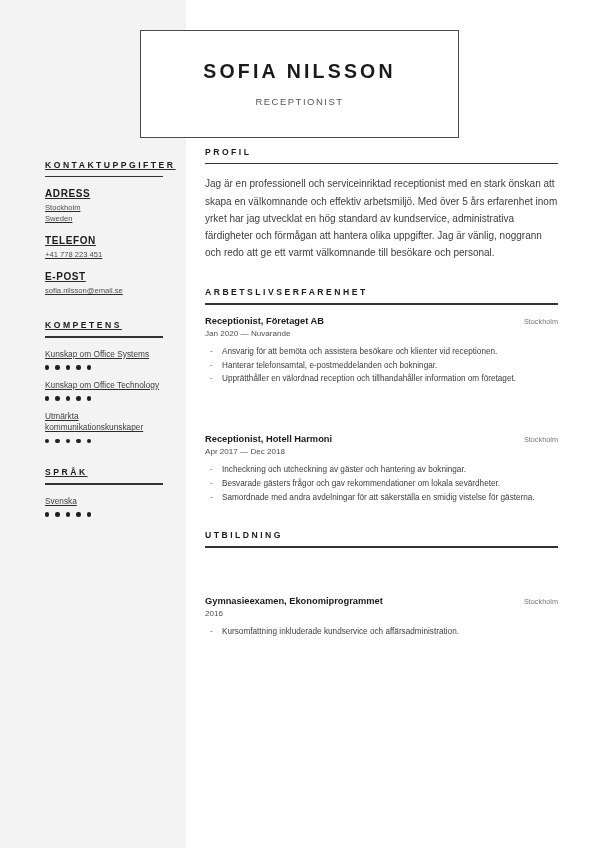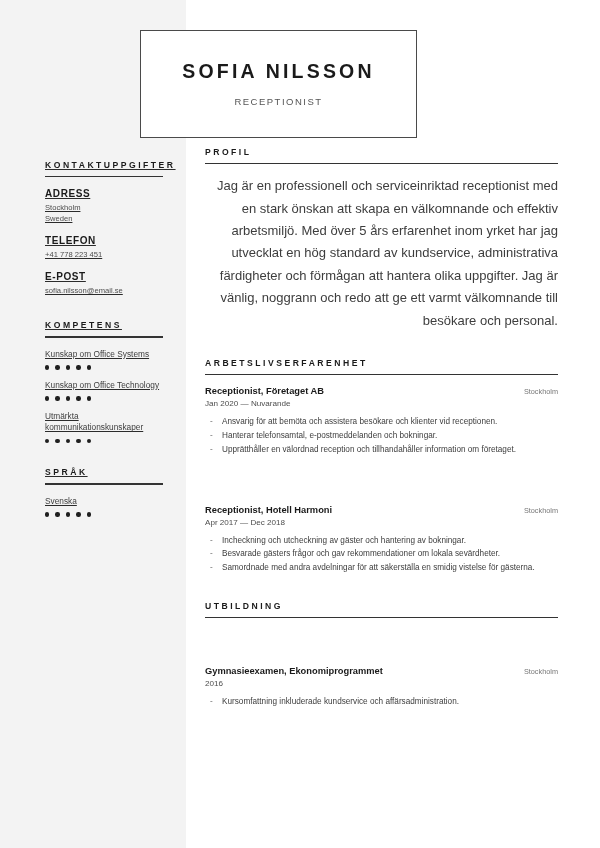--- a/index.html
+++ b/index.html
@@ -30,21 +30,21 @@
     width: 186px;
     height: 848px;
     background: #f3f3f3;
   }
 
   
   .header-box {
     position: absolute;
     left: 140px;
     top: 30px;
-    width: 277px;
+    width: 319px;
     height: 108px;
     border: 1.3px solid #4a4a4a;
     background: #ffffff;
     box-sizing: border-box;
     display: flex;
     flex-direction: column;
     align-items: center;
     justify-content: center;
   }
   .cand-name {
@@ -133,24 +133,24 @@
     color: #1a1a1a;
     padding-bottom: 6px;
   }
   .main-rule {
     height: 1.4px;
     background: #333333;
     width: 353px;
     margin-bottom: 11px;
   }
   .profile-text {
-    font-size: 13px;
+    font-size: 10px;
     line-height: 1.72;
     color: #3d3d3d;
-    text-align: right;
+    text-align: left;
   }
   .main-section { margin-top: 26px; }
 
   .entry { margin-bottom: 14px; }
   .entry:last-child { margin-bottom: 0; margin-top: 48px; }
   .entry-top {
     display: flex;
     justify-content: space-between;
     align-items: baseline;
   }

